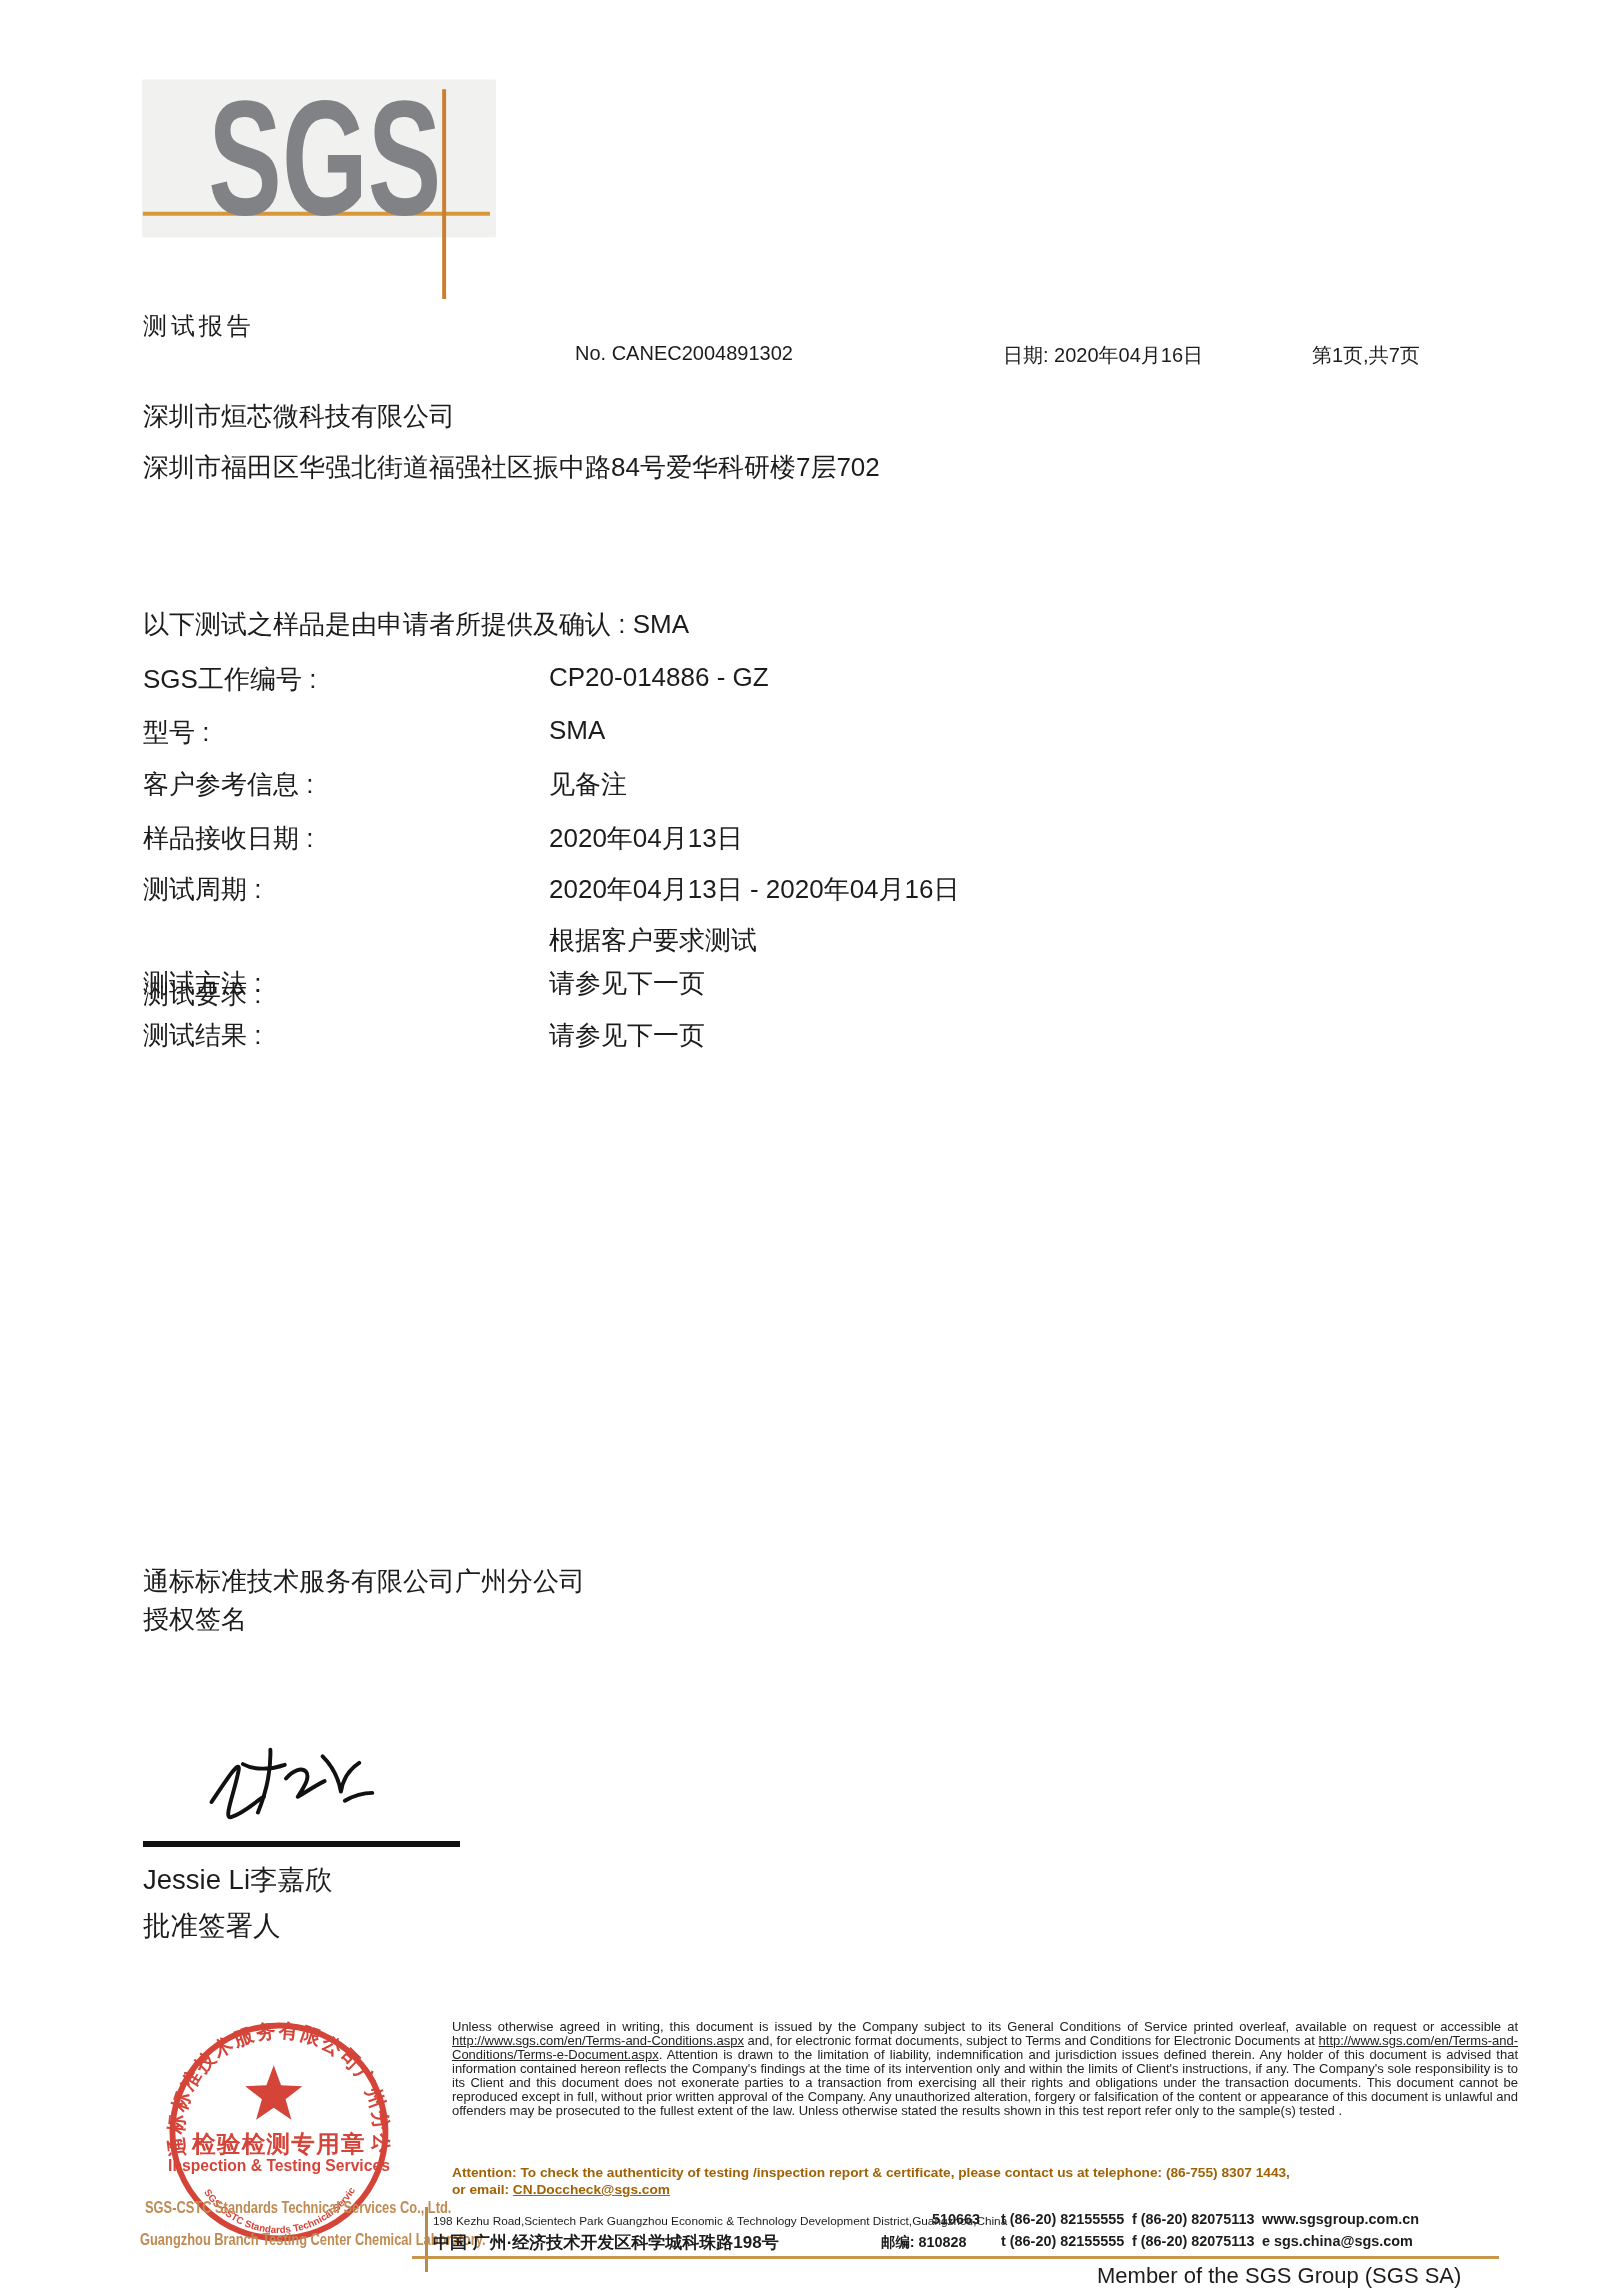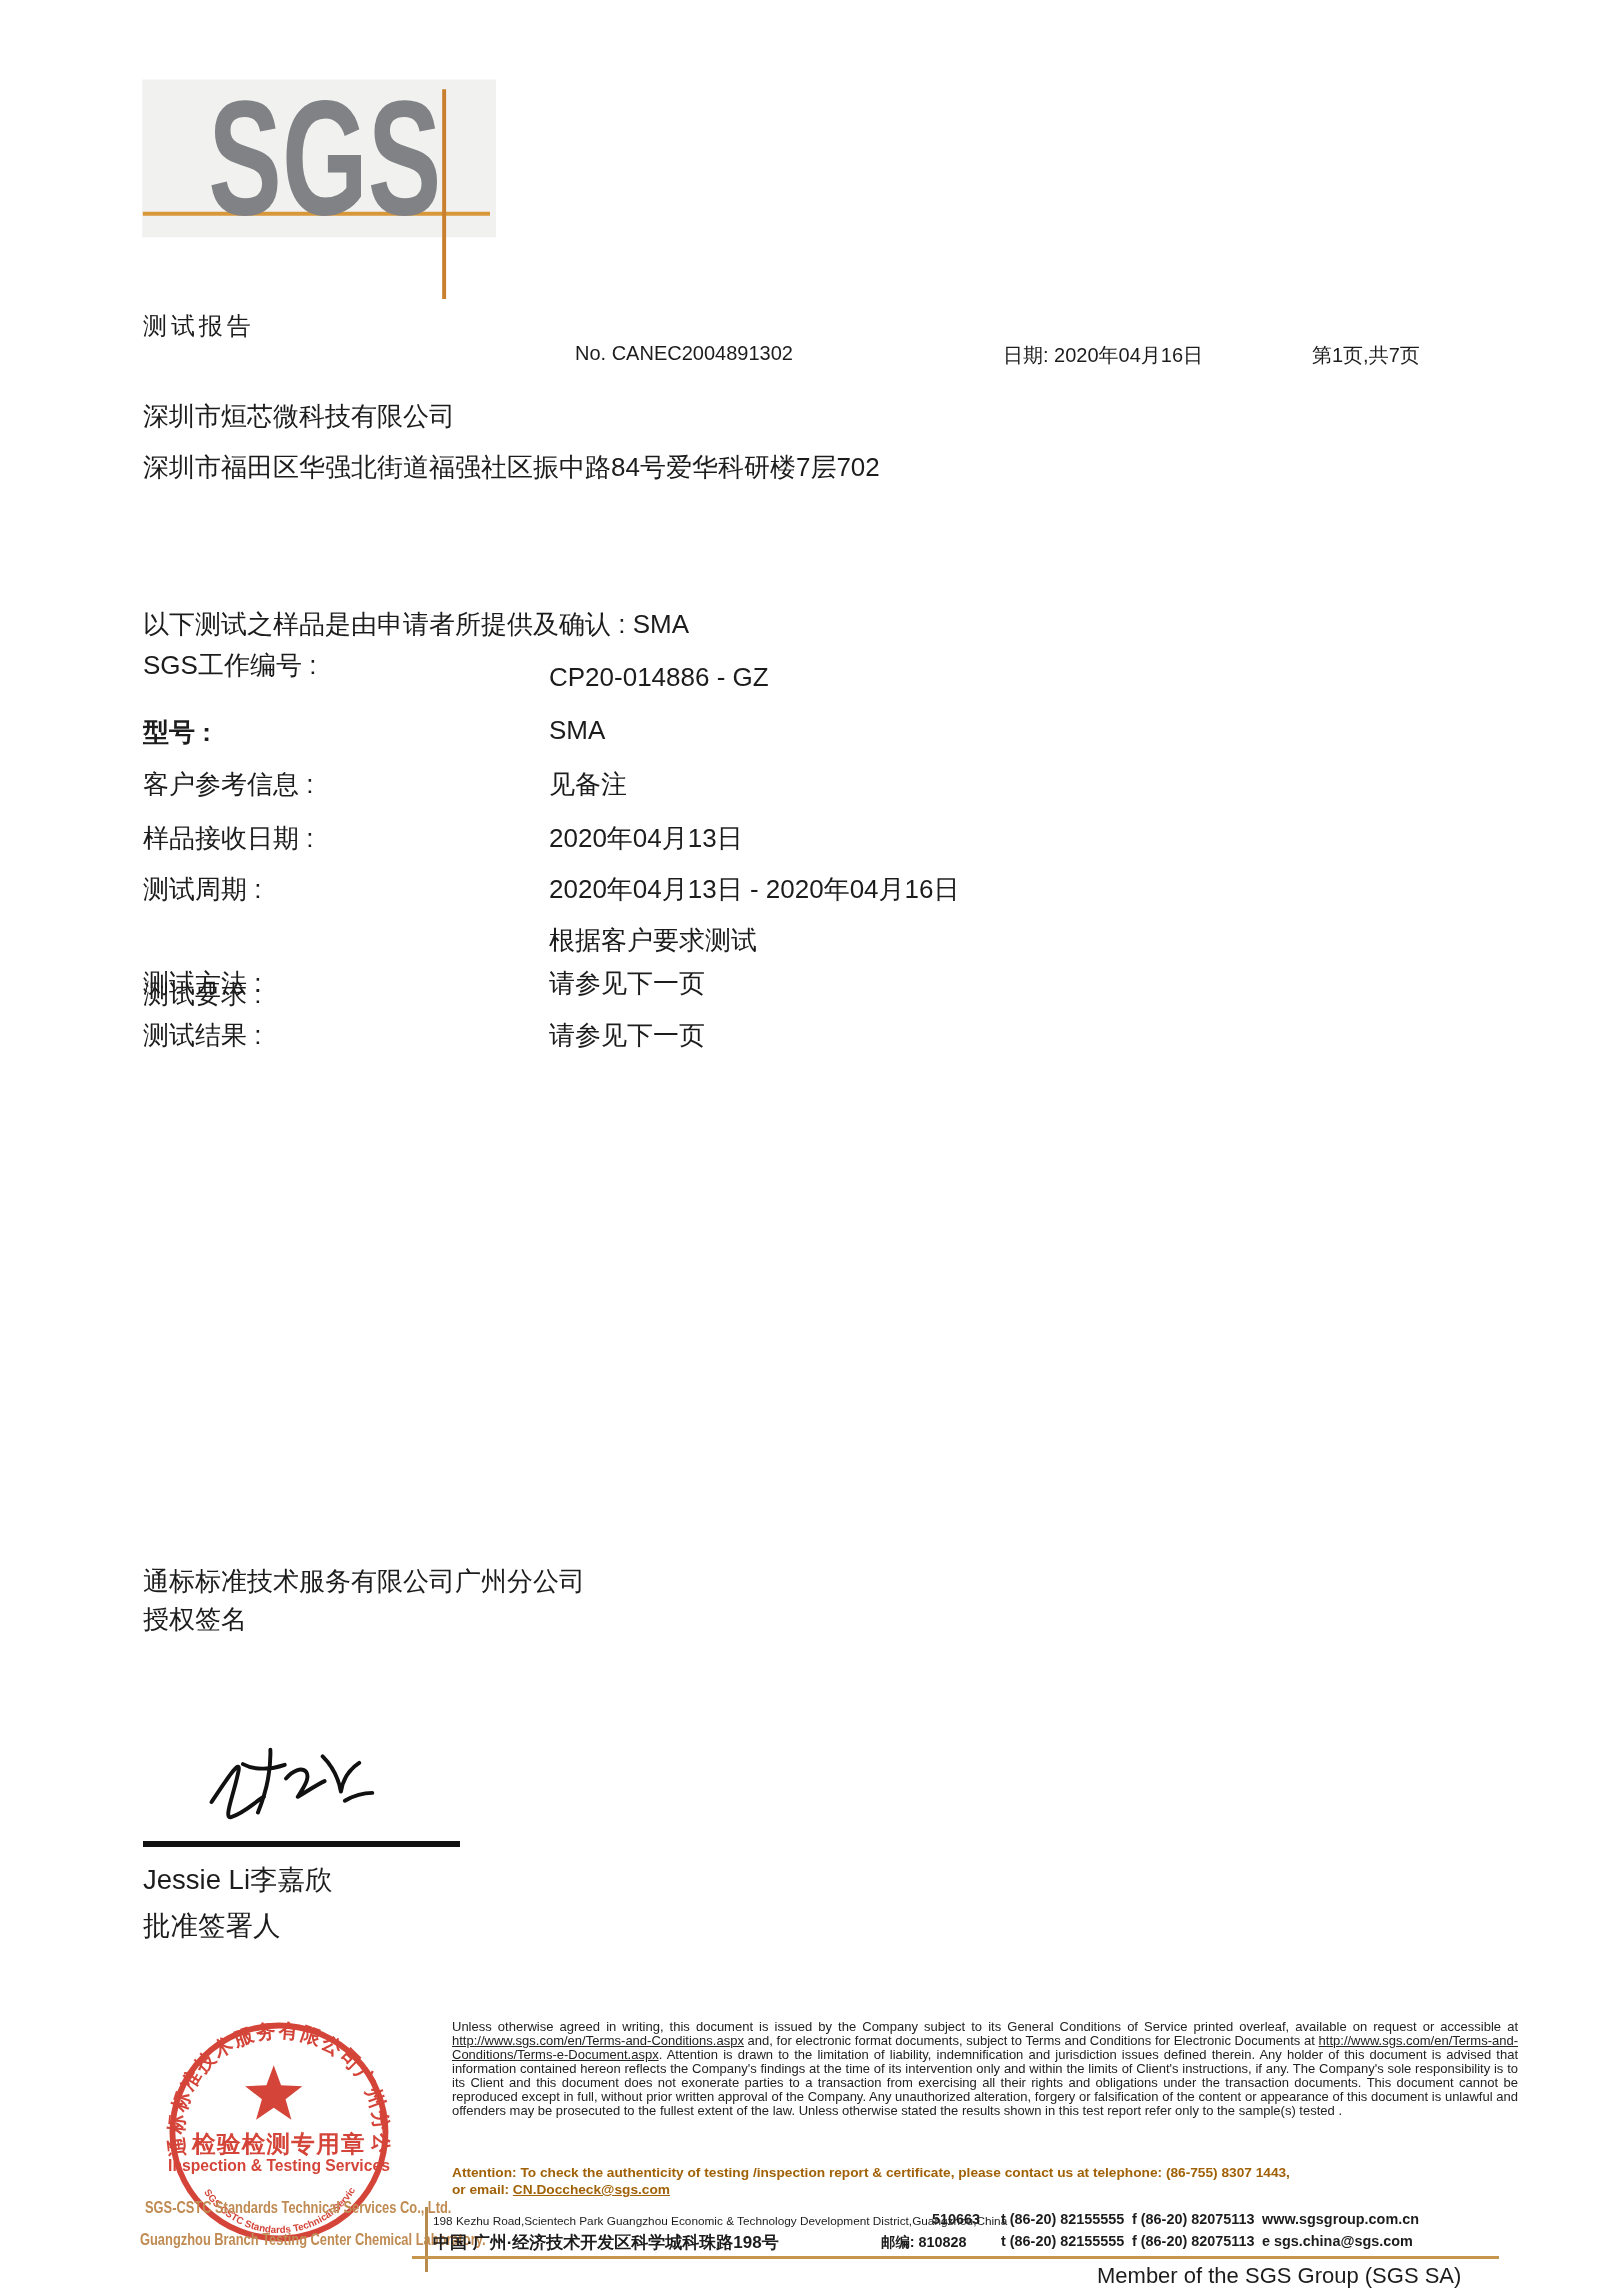--- a/index.html
+++ b/index.html
@@ -58,25 +58,25 @@
 <div class="abs hdr-text" style="left:575px;top:319px;">No. CANEC2004891302</div>
 <div class="abs hdr-text cn" style="left:1003px;top:319px;">日期: 2020年04月16日</div>
 <div class="abs hdr-text cn" style="left:1312px;top:319px;">第1页,共7页</div>
 
 <div class="abs body-line cn" style="left:143px;top:399px;">深圳市烜芯微科技有限公司</div>
 <div class="abs body-line cn" style="left:143px;top:450px;">深圳市福田区华强北街道福强社区振中路84号爱华科研楼7层702</div>
 
 <div class="abs body-line cn" style="left:143px;top:607px;">以下测试之样品是由申请者所提供及确认 : SMA</div>
 
 <div>
-    <span class="field-label cn" style="top:648px;">SGS工作编号 :</span>
+    <span class="field-label cn" style="top:662px;">SGS工作编号 :</span>
     <span class="field-value" style="top:662px;">CP20-014886 - GZ</span>
   </div>
 <div>
-    <span class="field-label cn" style="top:715px;font-weight:bold;">型号 :</span>
+    <span class="field-label cn" style="top:715px;">型号 :</span>
     <span class="field-value" style="top:715px;">SMA</span>
   </div>
 <div>
     <span class="field-label cn" style="top:767px;">客户参考信息 :</span>
     <span class="field-value cn" style="top:767px;">见备注</span>
   </div>
 <div>
     <span class="field-label cn" style="top:821px;">样品接收日期 :</span>
     <span class="field-value cn" style="top:821px;">2020年04月13日</span>
   </div>

